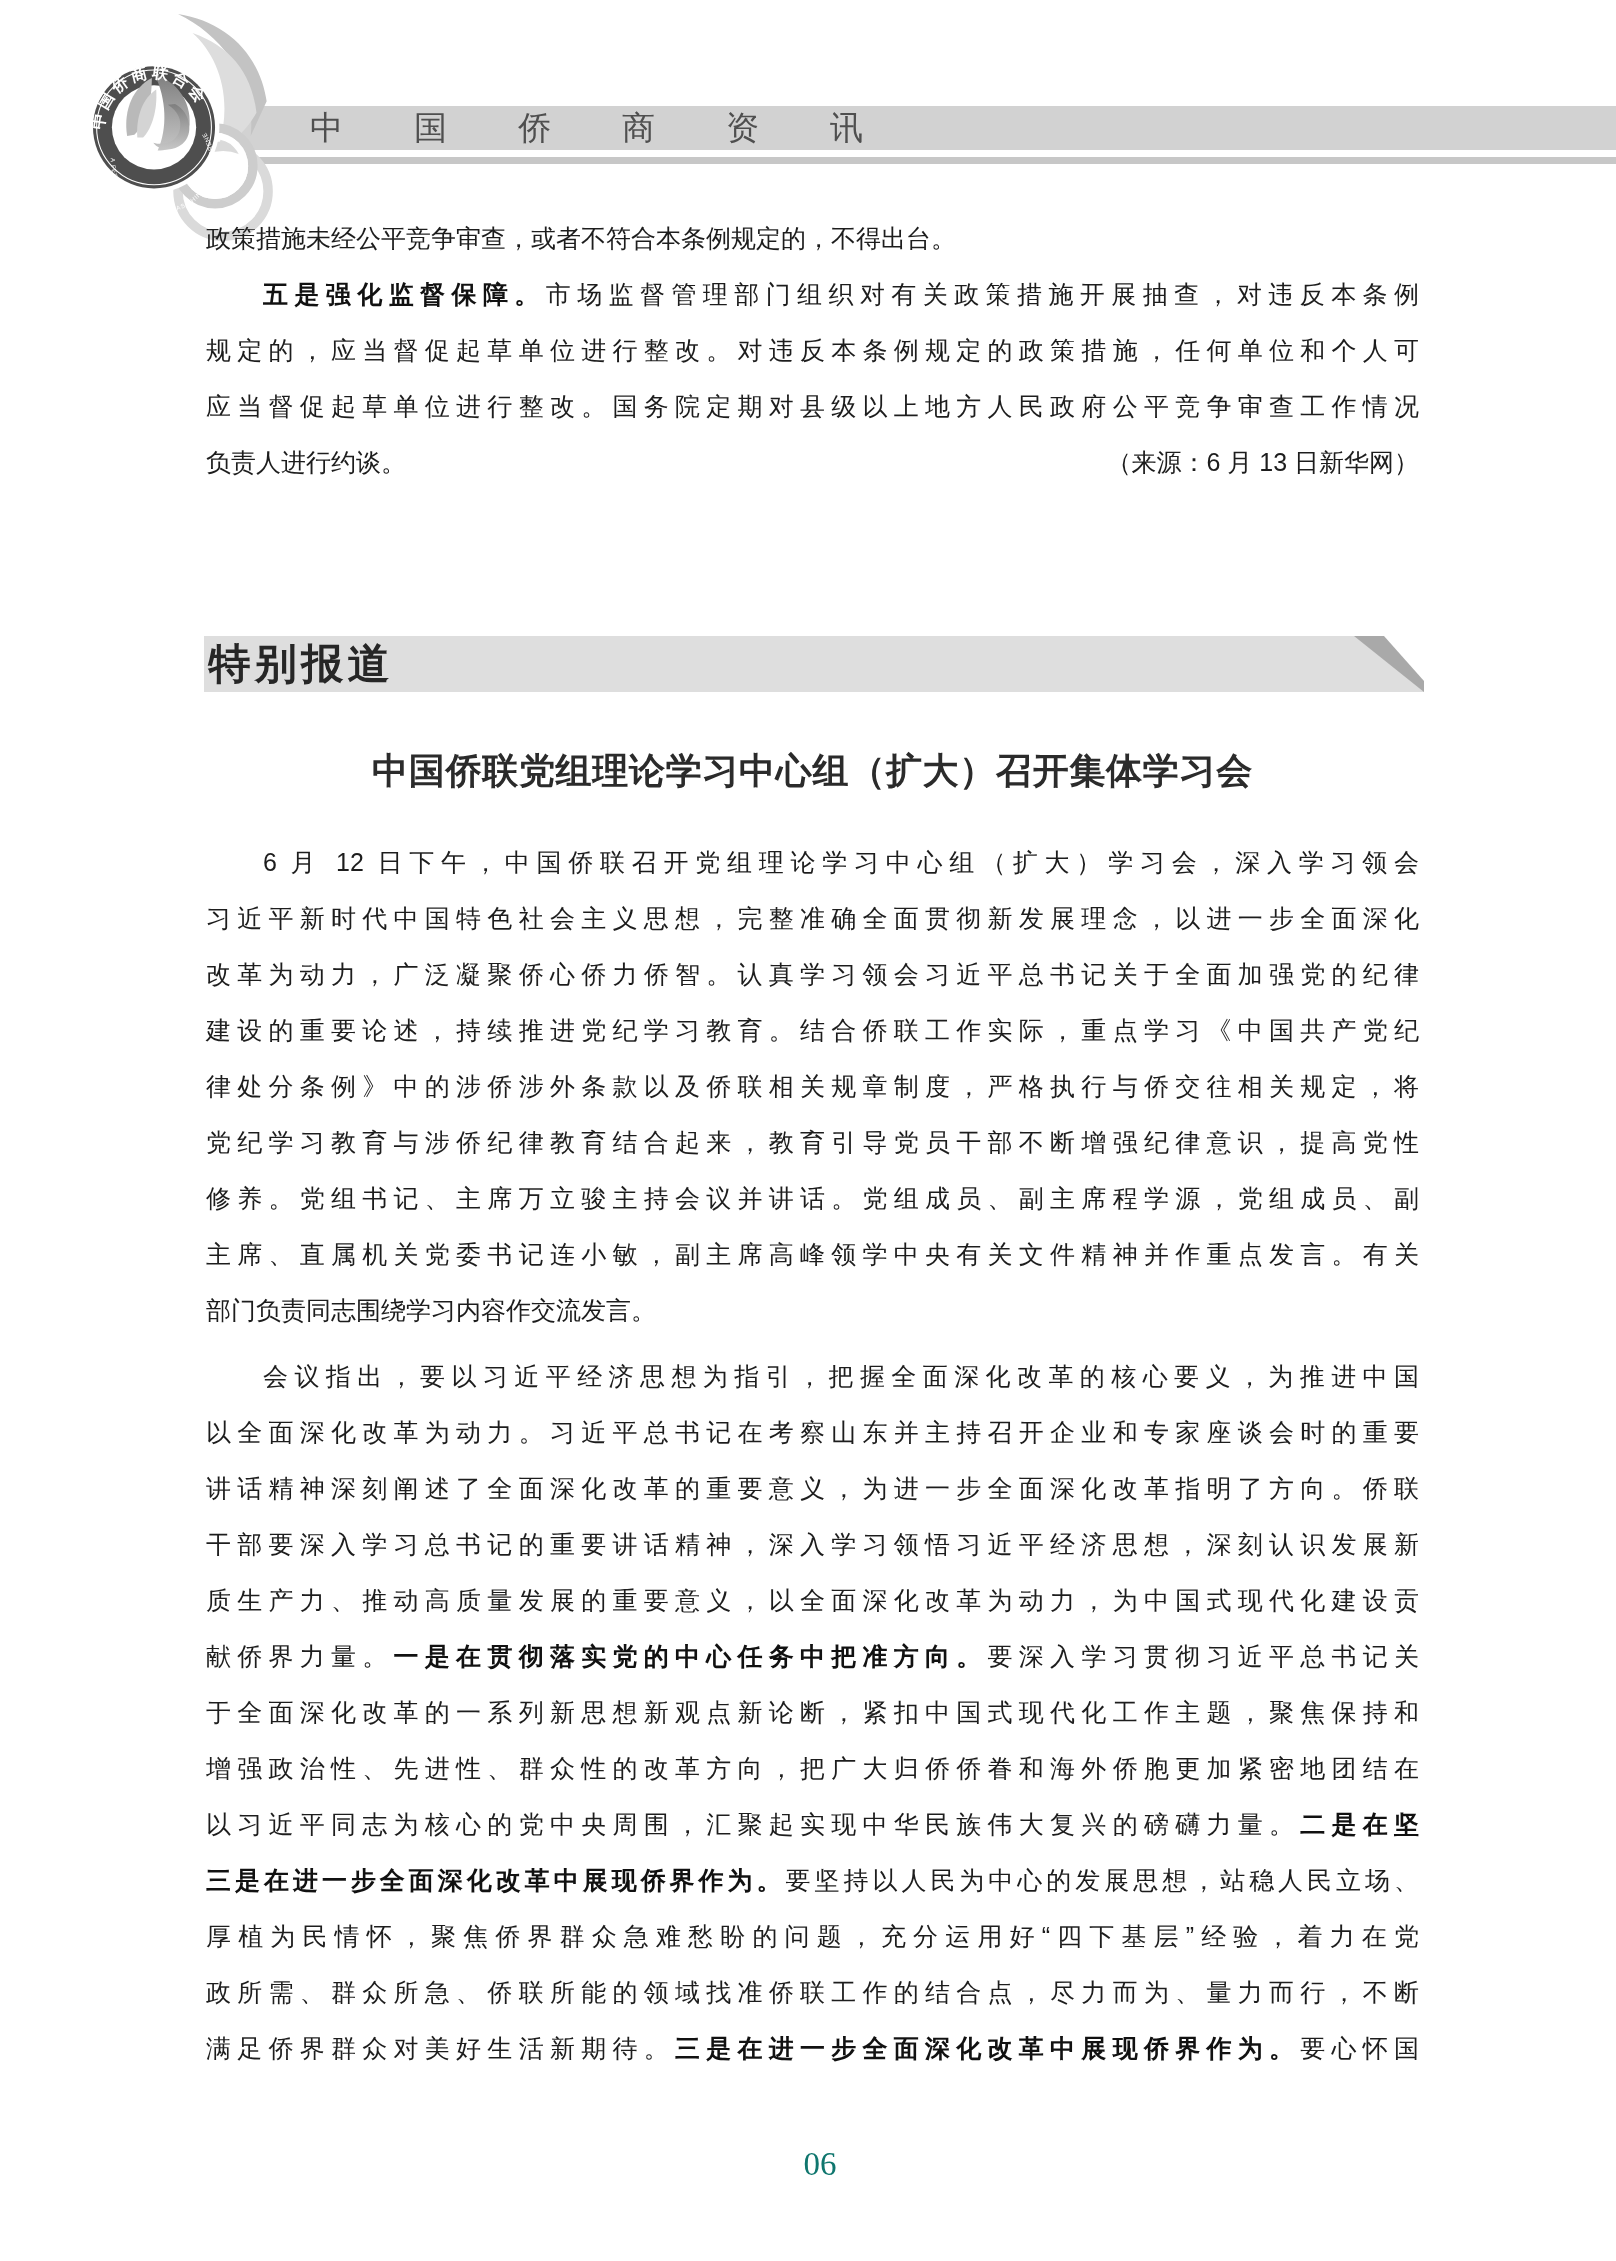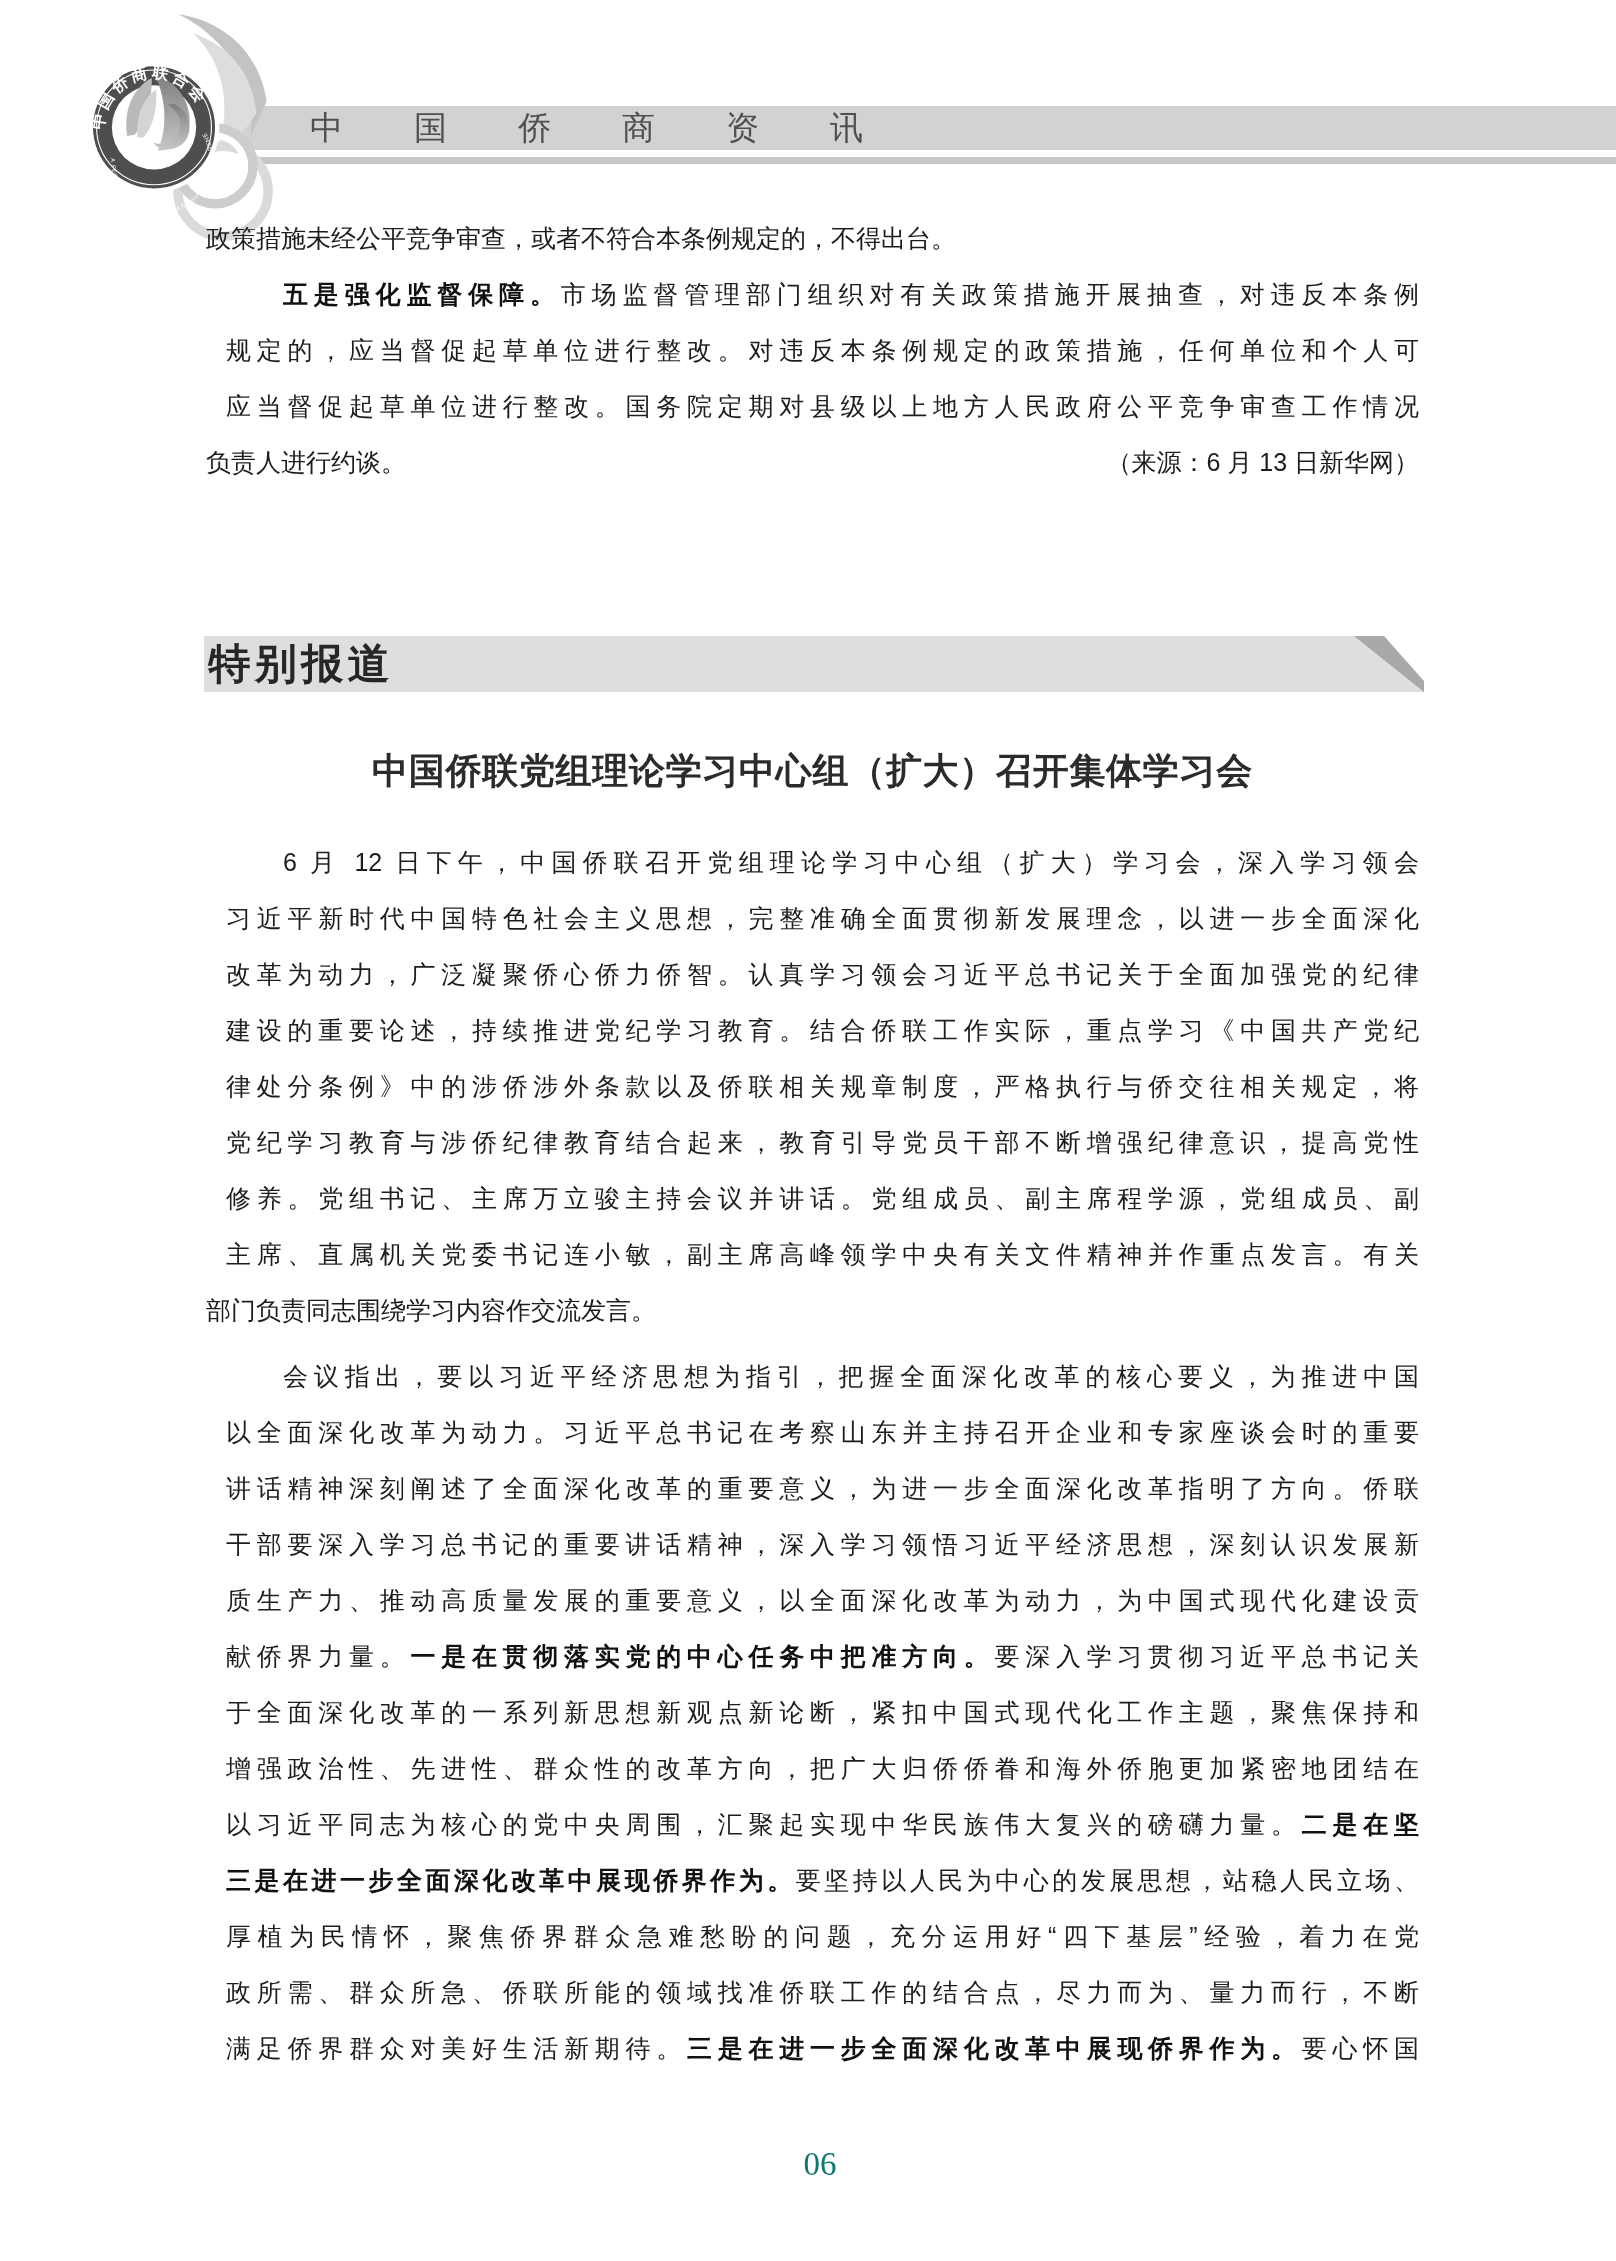--- a/index.html
+++ b/index.html
@@ -27,21 +27,21 @@
   .article-title{position:absolute;left:206px;width:1213px;top:750px;text-align:center;
           font-weight:700;font-size:36px;color:#2b2b2b;letter-spacing:0.7px;line-height:41px;}
 
   #content{position:absolute;left:206px;top:0;width:1213px;}
   .para{position:absolute;left:0;width:100%;}
   .para-p1{top:210px;}
   .para-p2{top:266px;}
   .para-p3{top:834px;}
   .para-p4{top:1348px;}
   .line{font-size:25px;line-height:56px;color:#1d1d1d;}
-  .line.just{text-align:justify;text-align-last:justify;text-justify:inter-character;margin-left:20px;}
+  .line.just{text-align:justify;text-align-last:justify;text-justify:inter-character;}
   .line.ind{padding-left:57px;}
   .line b{font-weight:700;color:#111;}
   .fr{float:right;}
 
   
   .page-num{position:absolute;left:0;width:1616px;top:2146px;text-align:center;
           font-family:"Liberation Serif",serif;font-size:33px;color:#0f766e;padding-left:12px;}
 </style>
 </head>
 <body>

